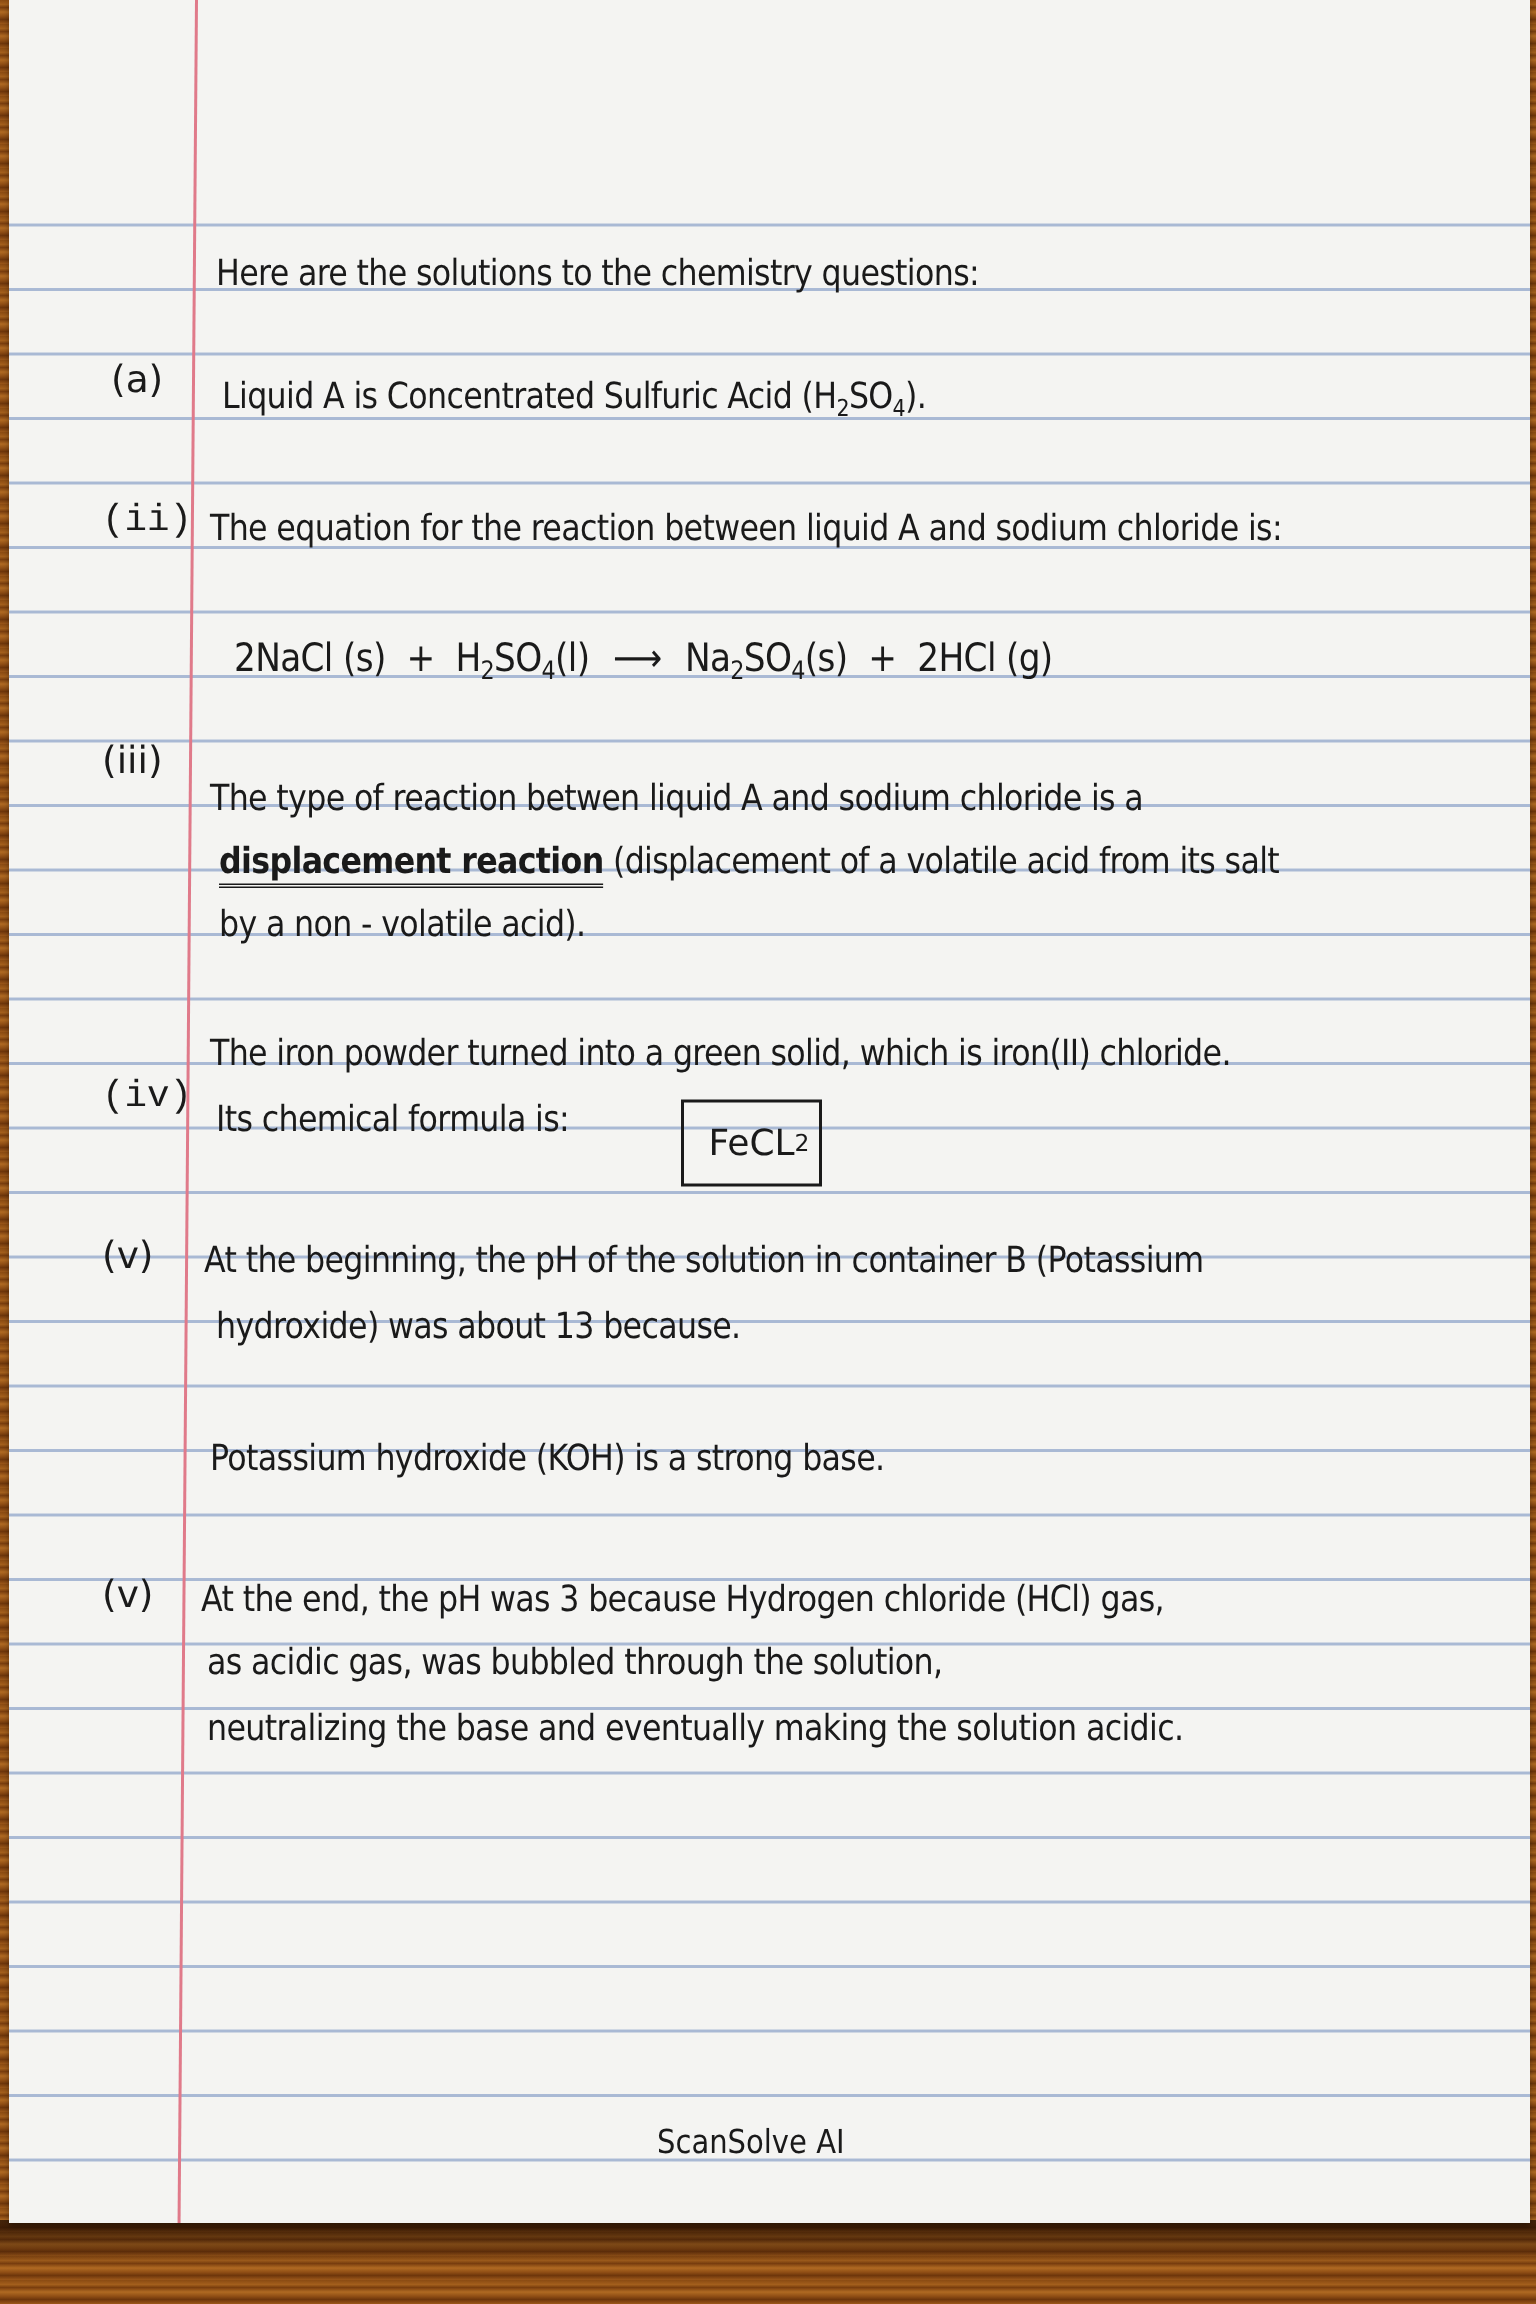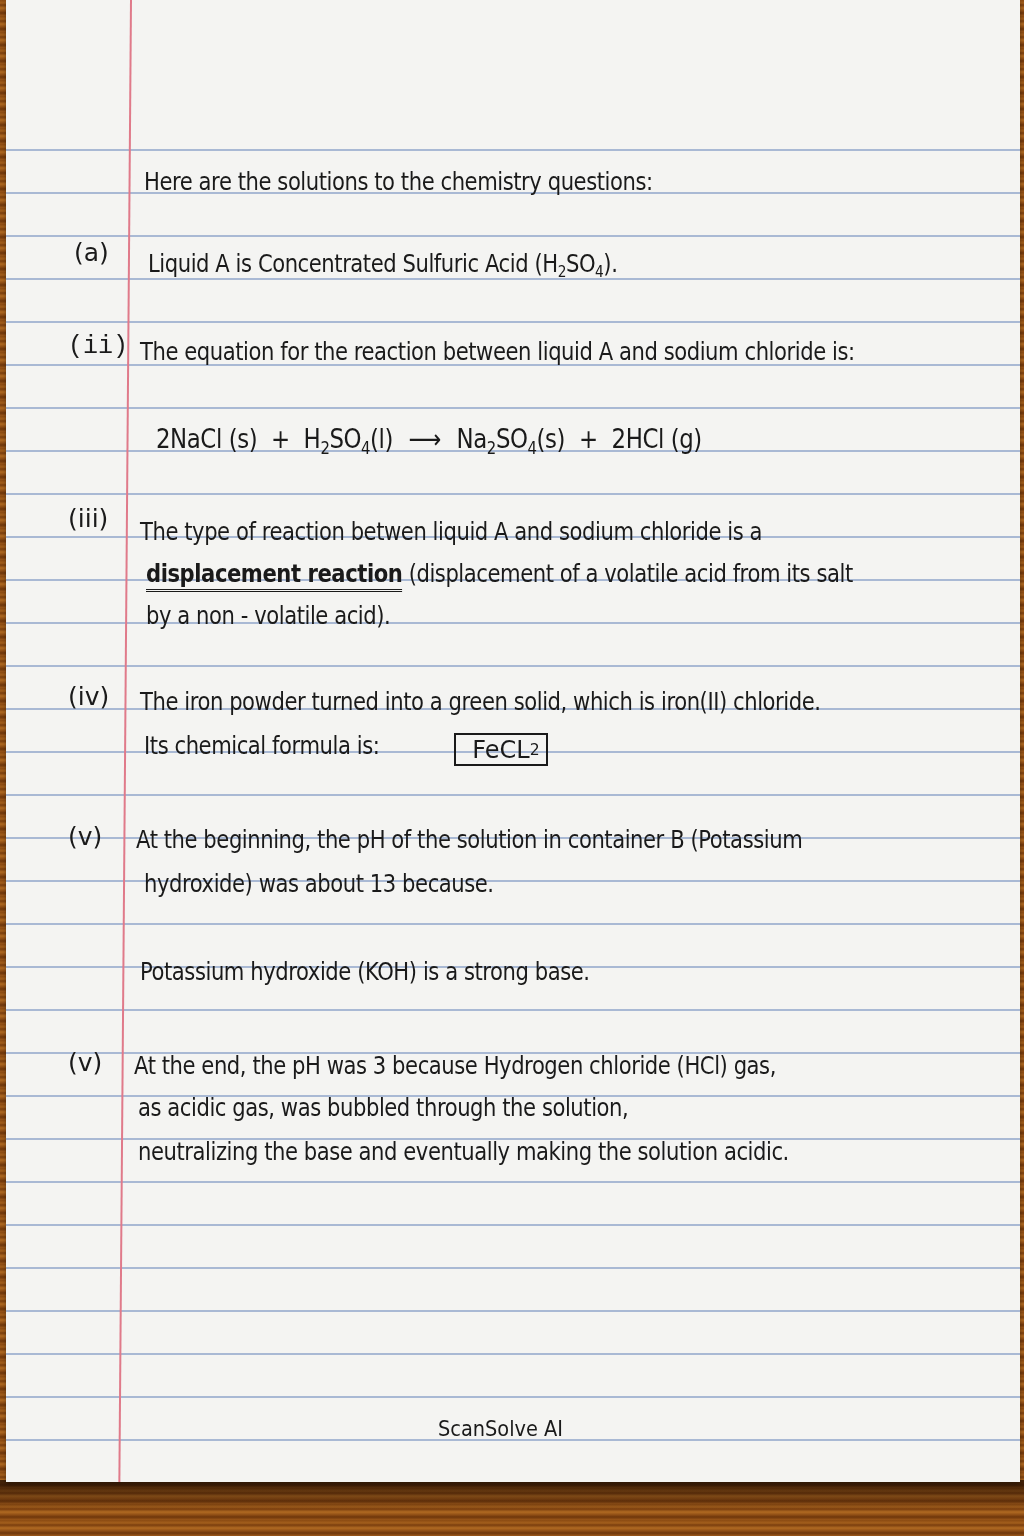--- a/index.html
+++ b/index.html
@@ -83,21 +83,21 @@
     .bold-u {
       font-weight: bold;
       border-bottom: 3px double #1a1a1a;
       padding-bottom: 1px;
     }
     .formula-box {
       position: absolute;
       left: 448px;
       top: 733px;
       width: 94px;
-      height: 33px;
+      height: 58px;
       border: 2px solid #1a1a1a;
       box-sizing: border-box;
       font-family: "DejaVu Sans", sans-serif;
       font-size: 24px;
       color: #1a1a1a;
       display: flex;
       align-items: center;
       justify-content: center;
       padding-left: 10px;
     }
@@ -135,29 +135,29 @@
   <div class="hw" style="left:150px; top:424px; font-size:26px;">
     <span>2NaCl (s)</span>
     <span style="margin:0 8px;">+</span>
     <span><span>H</span><sub>2</sub><span>SO</span><sub>4</sub><span>(l)</span></span>
     <span style="margin:0 10px;">⟶</span>
     <span><span>Na</span><sub>2</sub><span>SO</span><sub>4</sub><span>(s)</span></span>
     <span style="margin:0 8px;">+</span>
     <span>2HCl (g)</span>
   </div>
 
-  <div class="label" style="left:62px; top:504px;">(iii)</div>
+  <div class="label" style="left:62px; top:492px;">(iii)</div>
   <div class="hw" style="left:134px; top:518px;">The type of reaction betwen liquid A and sodium chloride is a</div>
   <div class="hw" style="left:140px; top:560px;">
     <span class="bold-u">displacement reaction</span>
     <span>(displacement of a volatile acid from its salt</span>
   </div>
   <div class="hw" style="left:140px; top:602px;">by a non - volatile acid).</div>
 
-  <div class="label" style="left:62px; top:682px;">(iv)</div>
+  <div class="label" style="left:62px; top:716px;font-family:Liberation Mono, monospace;">(iv)</div>
   <div class="hw" style="left:134px; top:688px;">The iron powder turned into a green solid, which is iron(II) chloride.</div>
   <div class="hw" style="left:138px; top:732px;">Its chemical formula is:</div>
   <div class="formula-box">
     <span>FeCL</span>
       <sub>2</sub>
   </div>
 
   <div class="label" style="left:62px; top:822px;">(v)</div>
   <div class="hw" style="left:130px; top:826px;">At the beginning, the pH of the solution in container B (Potassium</div>
   <div class="hw" style="left:138px; top:870px;">hydroxide) was about 13 because.</div>

